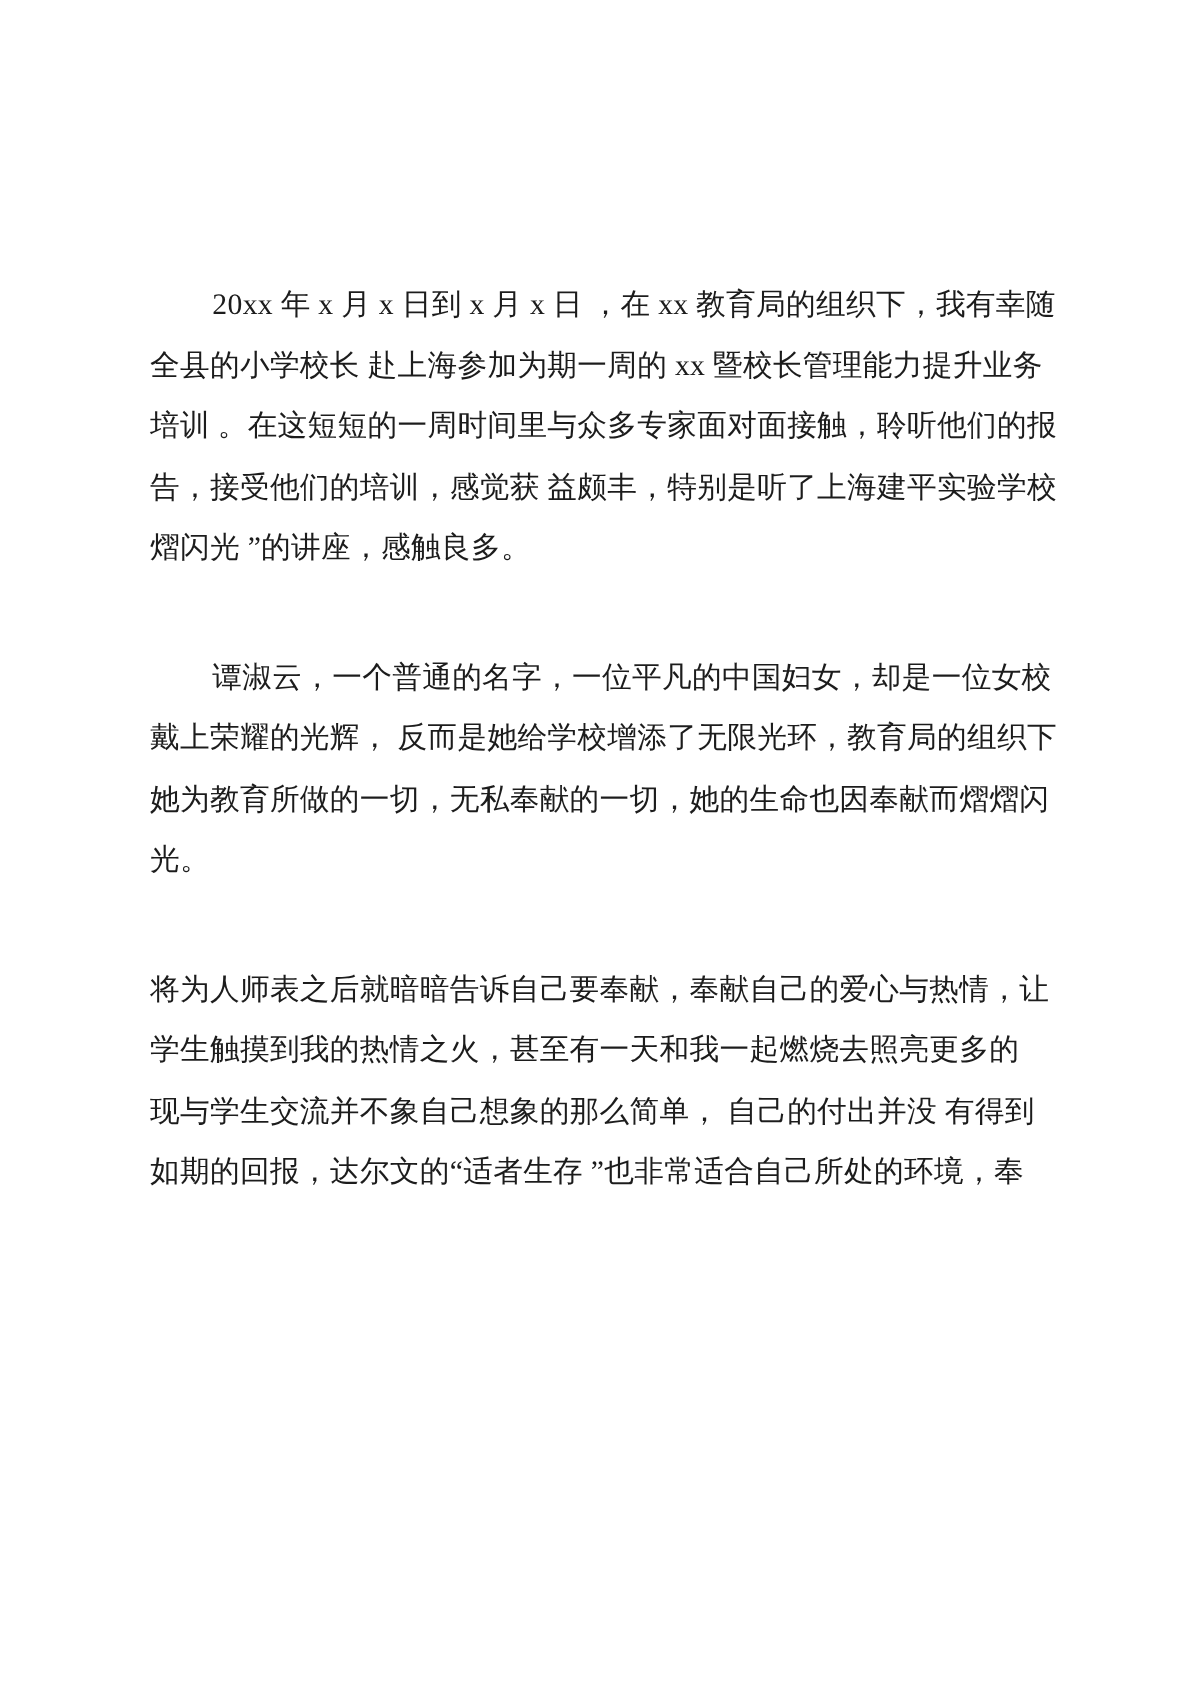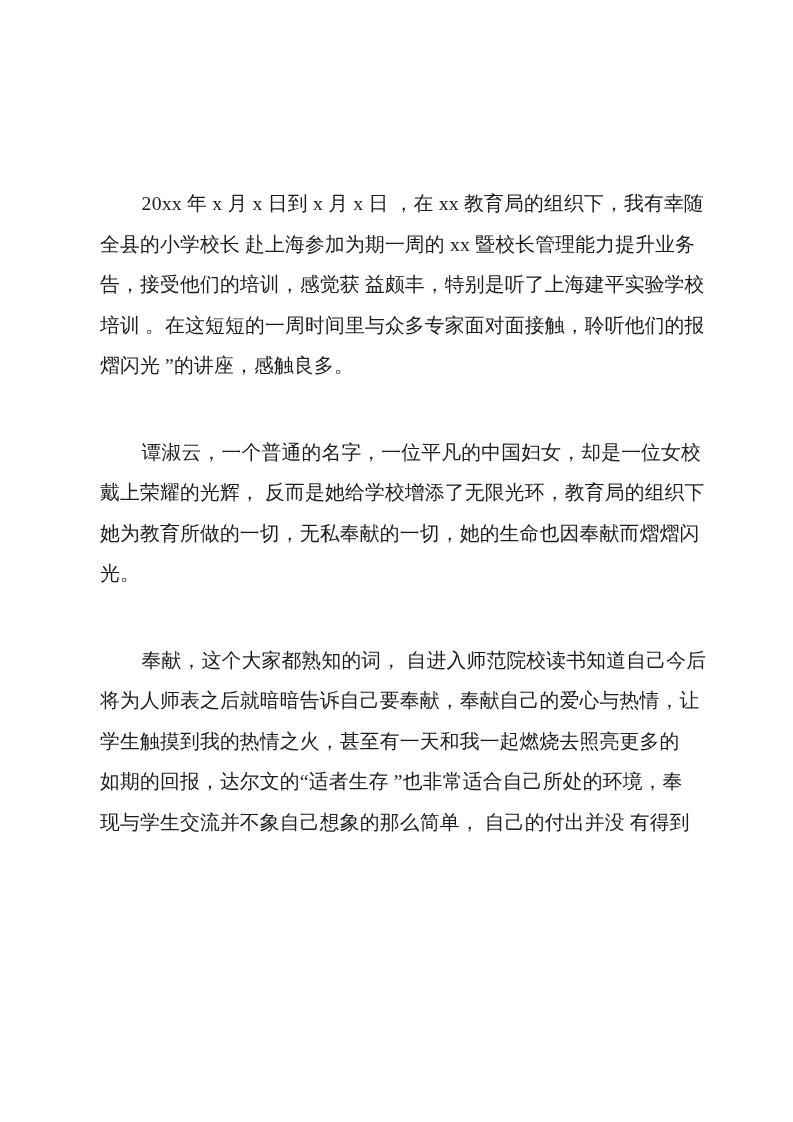--- a/index.html
+++ b/index.html
@@ -45,34 +45,33 @@
 </style>
 </head>
 <body>
 
 <div class="page">
   <div class="content">
 
     <p class="para">
       <span class="line indent">20xx 年 x 月 x 日到 x 月 x 日 ，在 xx 教育局的组织下，我有幸随</span>
       <span class="line">全县的小学校长 赴上海参加为期一周的 xx 暨校长管理能力提升业务</span>
+      <span class="line">培训 。在这短短的一周时间里与众多专家面对面接触，聆听他们的报</span>
       <span class="line">告，接受他们的培训，感觉获 益颇丰，特别是听了上海建平实验学校</span>
-      <span class="line">培训 。在这短短的一周时间里与众多专家面对面接触，聆听他们的报</span>
       <span class="line">熠闪光 ”的讲座，感触良多。</span>
     </p>
 
     <p class="para">
       <span class="line indent">谭淑云，一个普通的名字，一位平凡的中国妇女，却是一位女校</span>
       <span class="line">戴上荣耀的光辉， 反而是她给学校增添了无限光环，教育局的组织下</span>
       <span class="line">她为教育所做的一切，无私奉献的一切，她的生命也因奉献而熠熠闪</span>
       <span class="line">光。</span>
     </p>
 
     <p class="para">
-      <span class="line indent">奉献，这个大家都熟知的词， 自进入师范院校读书知道自己今后</span>
       <span class="line">将为人师表之后就暗暗告诉自己要奉献，奉献自己的爱心与热情，让</span>
       <span class="line">学生触摸到我的热情之火，甚至有一天和我一起燃烧去照亮更多的</span>
+      <span class="line">现与学生交流并不象自己想象的那么简单， 自己的付出并没 有得到</span>
       <span class="line">如期的回报，达尔文的“适者生存 ”也非常适合自己所处的环境，奉</span>
-      <span class="line">现与学生交流并不象自己想象的那么简单， 自己的付出并没 有得到</span>
     </p>
 
   </div>
 </div>
 
 </body></html>

